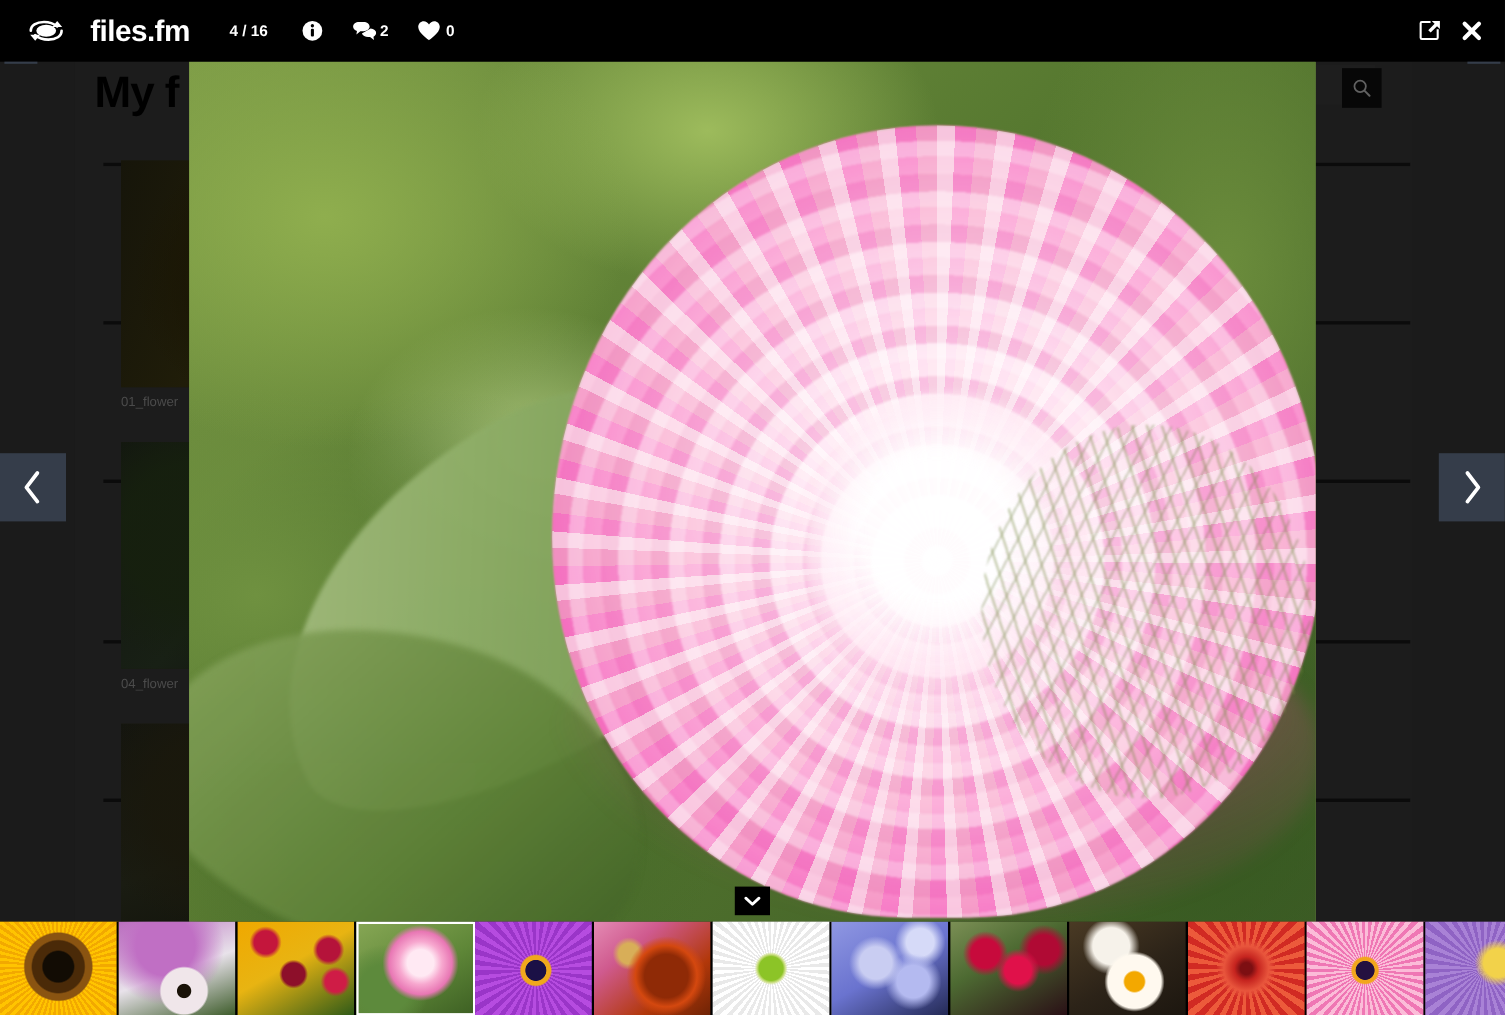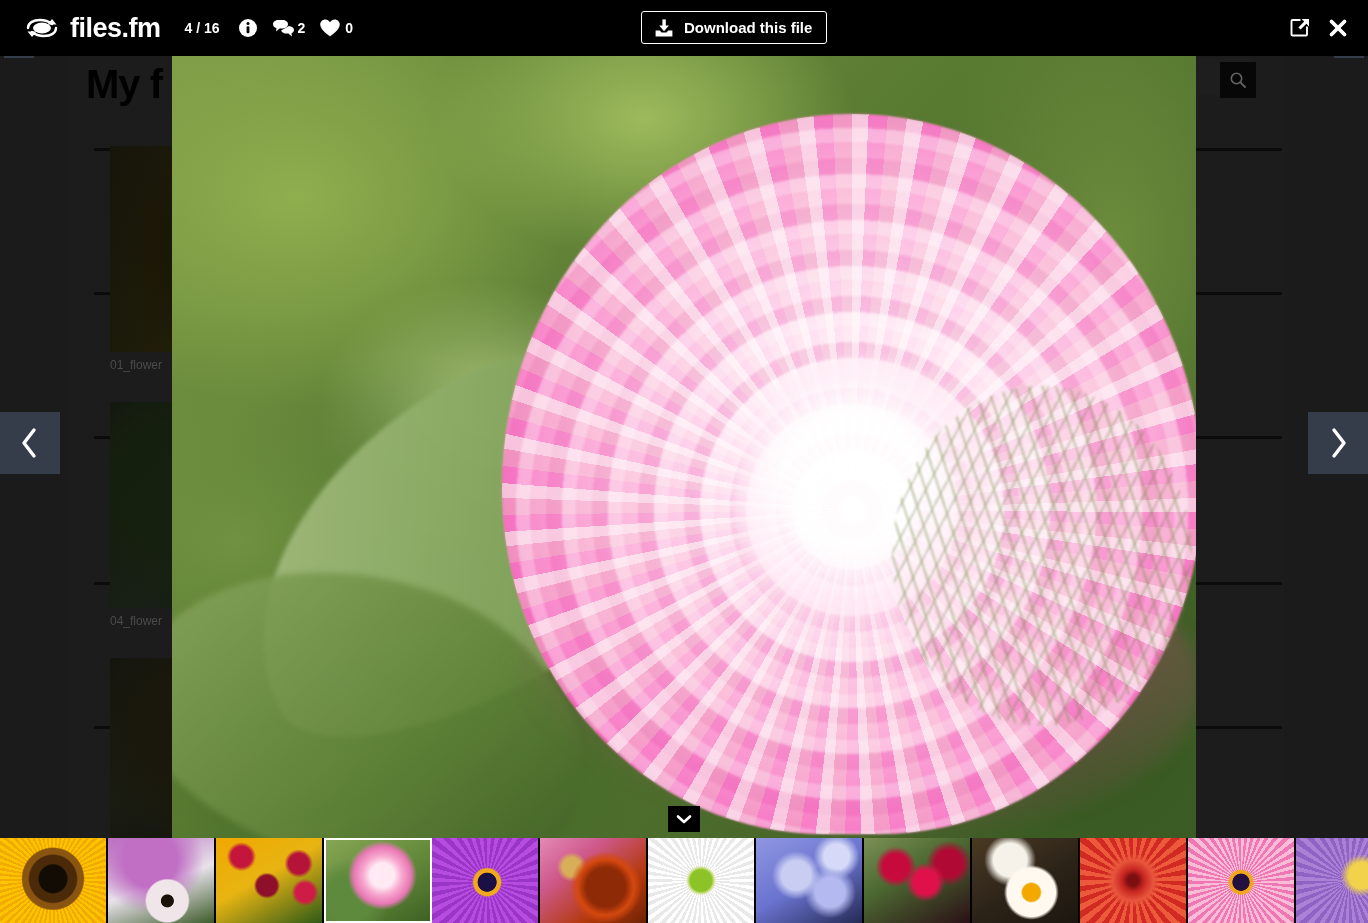--- a/index.html
+++ b/index.html
@@ -88,21 +88,21 @@
 
   
   #toolbar {
     position: absolute; left: 0; top: 0;
     width: 1368px; height: 56px;
     background: #000;
     z-index: 50;
   }
   .tb-left {
     position: absolute; left: 22px; top: 0; height: 56px;
-    display: flex; align-items: center; gap: 0;
+    display: flex; align-items: center; gap: 12px;
   }
   .logo-mark { margin-right: 8px; display: flex; align-items: center; }
   .logo-text {
     font-size: 27px; font-weight: bold; color: #fff;
     letter-spacing: -.5px;
   }
   .counter {
     margin-left: 24px;
     font-size: 14px; font-weight: bold; color: #fff;
     white-space: nowrap;
@@ -468,28 +468,20 @@
     </span>
 
     <span class="tb-icon-group gap2">
       <svg width="22" height="20" viewBox="0 0 22 20">
         <path d="M11 18.5S1.2 12.2 1.2 6.6C1.2 3.5 3.5 1.4 6.2 1.4c2 0 3.8 1.2 4.8 2.9 1-1.7 2.8-2.9 4.8-2.9 2.7 0 5 2.1 5 5.2 0 5.6-9.8 11.9-9.8 11.9z" fill="#ffffff"></path>
       </svg>
       <span class="tb-count">0</span>
     </span>
   </div>
 
-  <button class="dl-btn">
-    <svg width="20" height="20" viewBox="0 0 20 20">
-      <rect x="8.4" y="1.4" width="3.4" height="7" fill="#ffffff"></rect>
-      <polygon points="5.2,7.6 14.9,7.6 10,13.2" fill="#ffffff"></polygon>
-      <path d="M1.6 12.6h4.1l1.9 2h4.8l1.9-2h4.1v5.9H1.6z" fill="#ffffff"></path>
-    </svg>
-    <span>Download this file</span>
-  </button>
 
   <div class="tb-right">
     <div class="tb-right-btn">
       <svg width="22" height="22" viewBox="0 0 22 22">
         <path d="M11.5 3H3.6C3 3 2.5 3.5 2.5 4.1v13.3c0 .6.5 1.1 1.1 1.1h13.3c.6 0 1.1-.5 1.1-1.1V9.6" fill="none" stroke="#ffffff" stroke-width="1.9"></path>
         <polygon points="12.6,2 20,2 20,9.4 17.4,6.8 11.6,12.6 9.4,10.4 15.2,4.6" fill="#ffffff"></polygon>
       </svg>
     </div>
     <div class="tb-right-btn">
       <svg width="20" height="20" viewBox="0 0 20 20">

